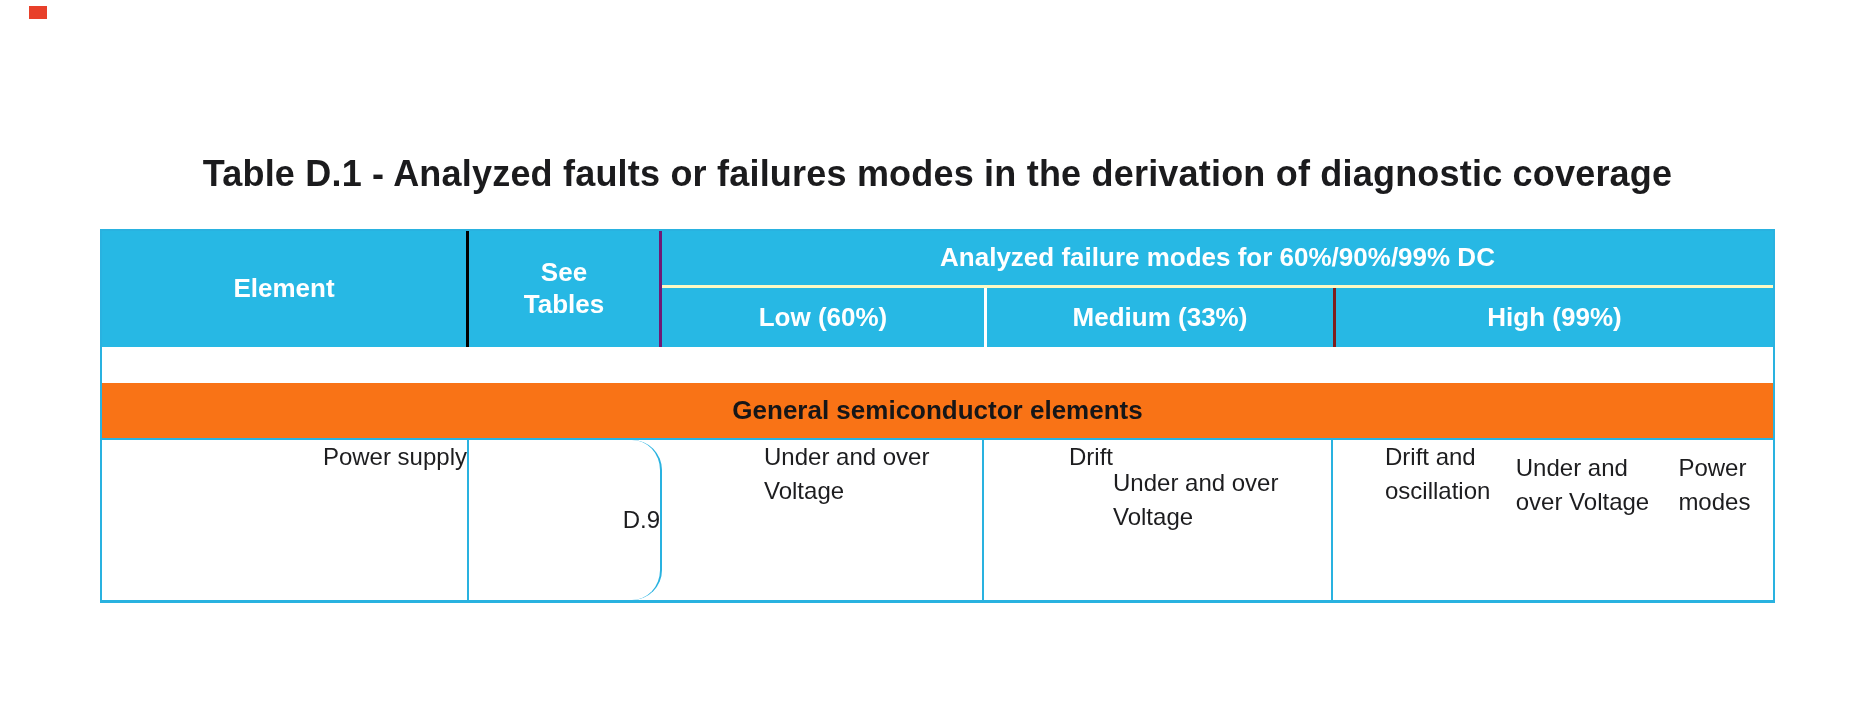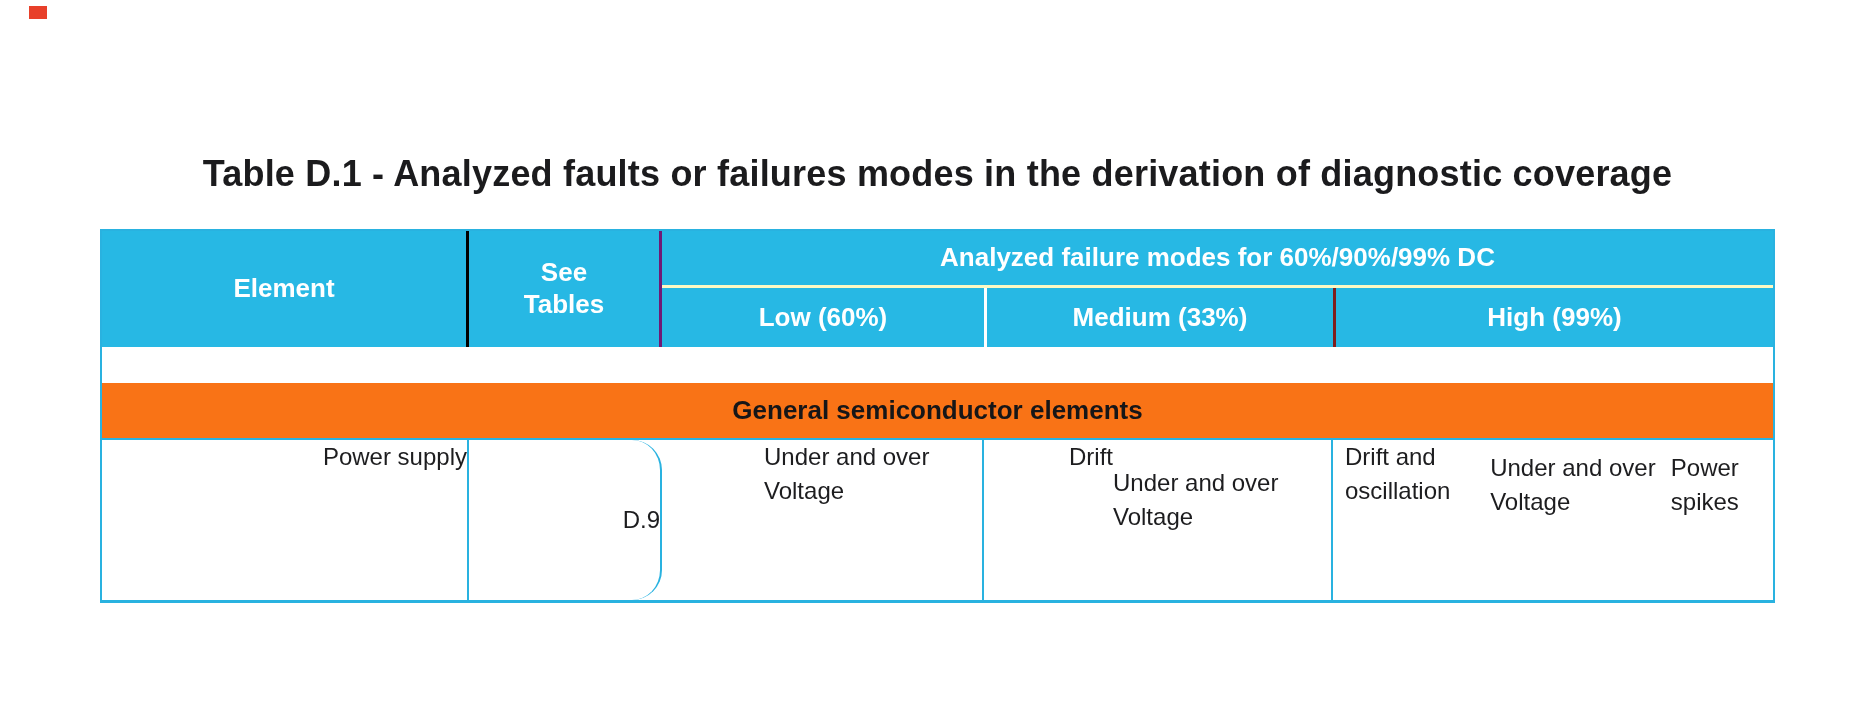--- a/index.html
+++ b/index.html
@@ -97,21 +97,21 @@
   }
   .td:last-child { border-right: none; }
   .td p { margin: 0; }
   .td-element { padding-left: 14px; }
   .td-see     { align-items: center; }
   .td-low     { padding-left: 16px; }
   .td-low p   { max-width: 218px; }
   .td-medium  { padding-left: 18px; }
   .td-medium p { max-width: 218px; }
   .td-medium p + p { margin-top: 26px; }
-  .td-high    { padding-left: 12px; }
+  .td-high    { padding-left: 12px; margin-left: 40px; }
   .td-high p + p { margin-top: 11px; }
 </style>
 </head>
 <body>
 
 <div class="red-marker" style="background: rgb(232, 64, 42);"></div>
 
 <div class="page-title">Table D.1 - Analyzed faults or failures modes in the derivation of diagnostic coverage</div>
 
 <div class="doc-table" style="border-color: rgb(41, 178, 224);">
@@ -139,17 +139,17 @@
     <div class="td td-low" style="border-right-color: rgb(41, 178, 224);">
       <p>Under and over Voltage</p>
     </div>
     <div class="td td-medium" style="border-right-color: rgb(41, 178, 224);">
       <p>Drift</p>
       <p>Under and over Voltage</p>
     </div>
     <div class="td td-high" style="border-right-color: rgb(41, 178, 224);">
       <p>Drift and oscillation</p>
       <p>Under and over Voltage</p>
-      <p>Power spikes</p>
+      <p>Power modes</p>
     </div>
   </div>
 
 </div>
 
 </body></html>

